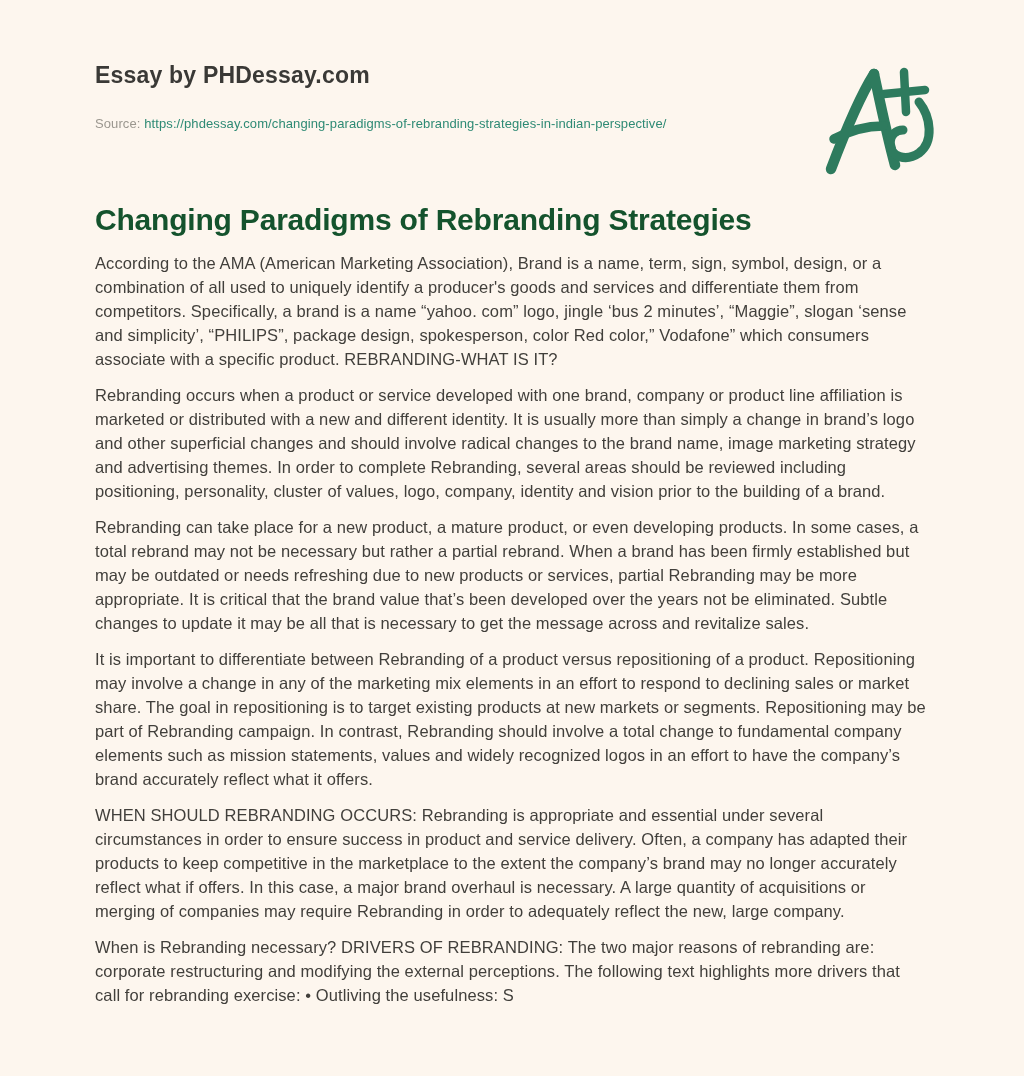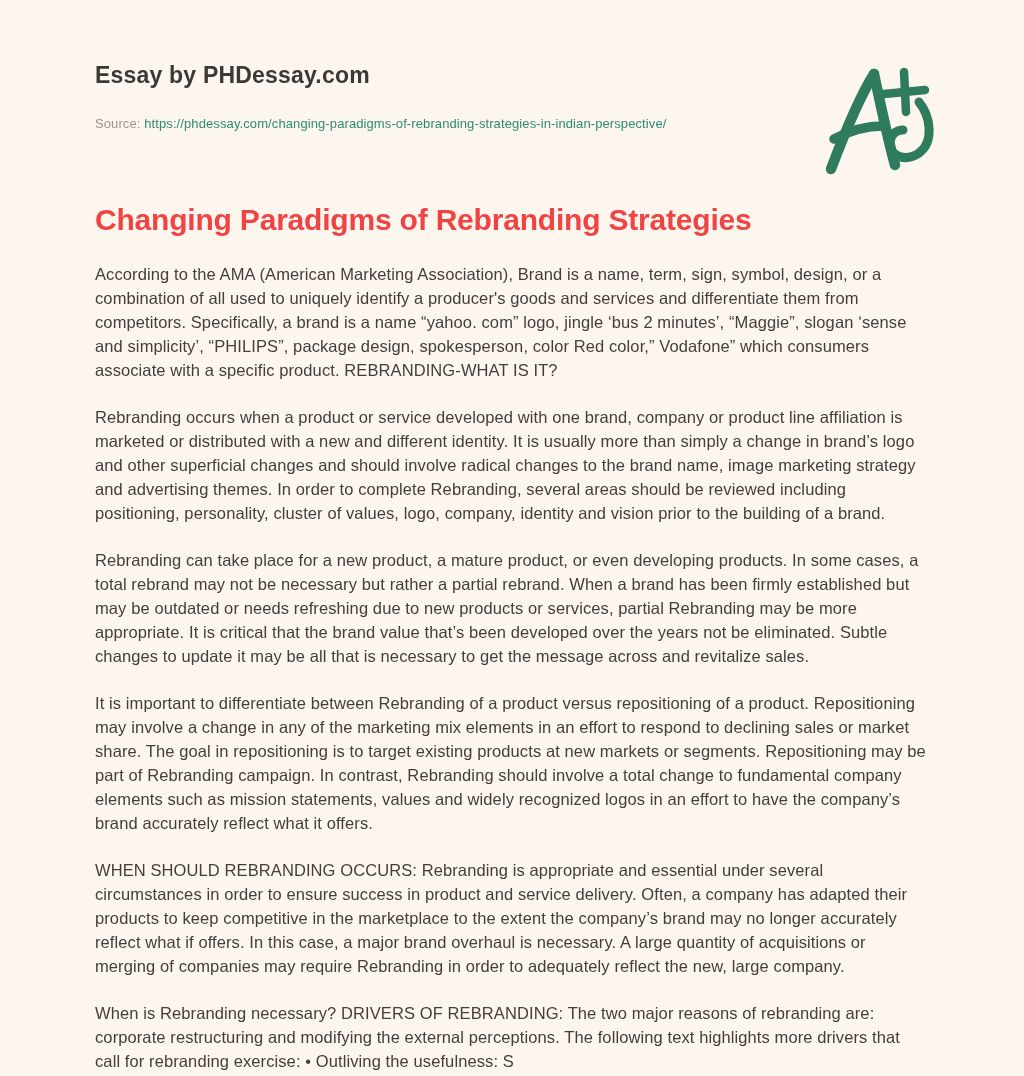--- a/index.html
+++ b/index.html
@@ -46,28 +46,28 @@
     top: 0;
     right: -12px;
     width: 122px;
     height: 126px;
   }
   .doc-title {
     margin: 63px 0 0 0;
     font-size: 30px;
     line-height: 38px;
     font-weight: 700;
-    color: #ef4444;
+    color: #14532d;
     letter-spacing: -0.2px;
   }
   .content {
     margin-top: 1px;
   }
   .content p {
-    margin: 23px 0 0 0;
+    margin: 12px 0 0 0;
     font-size: 16.5px;
     line-height: 24px;
     color: #413f3b;
     letter-spacing: 0.1px;
     max-width: 834px;
   }
 </style>
 </head>
 <body>
 

